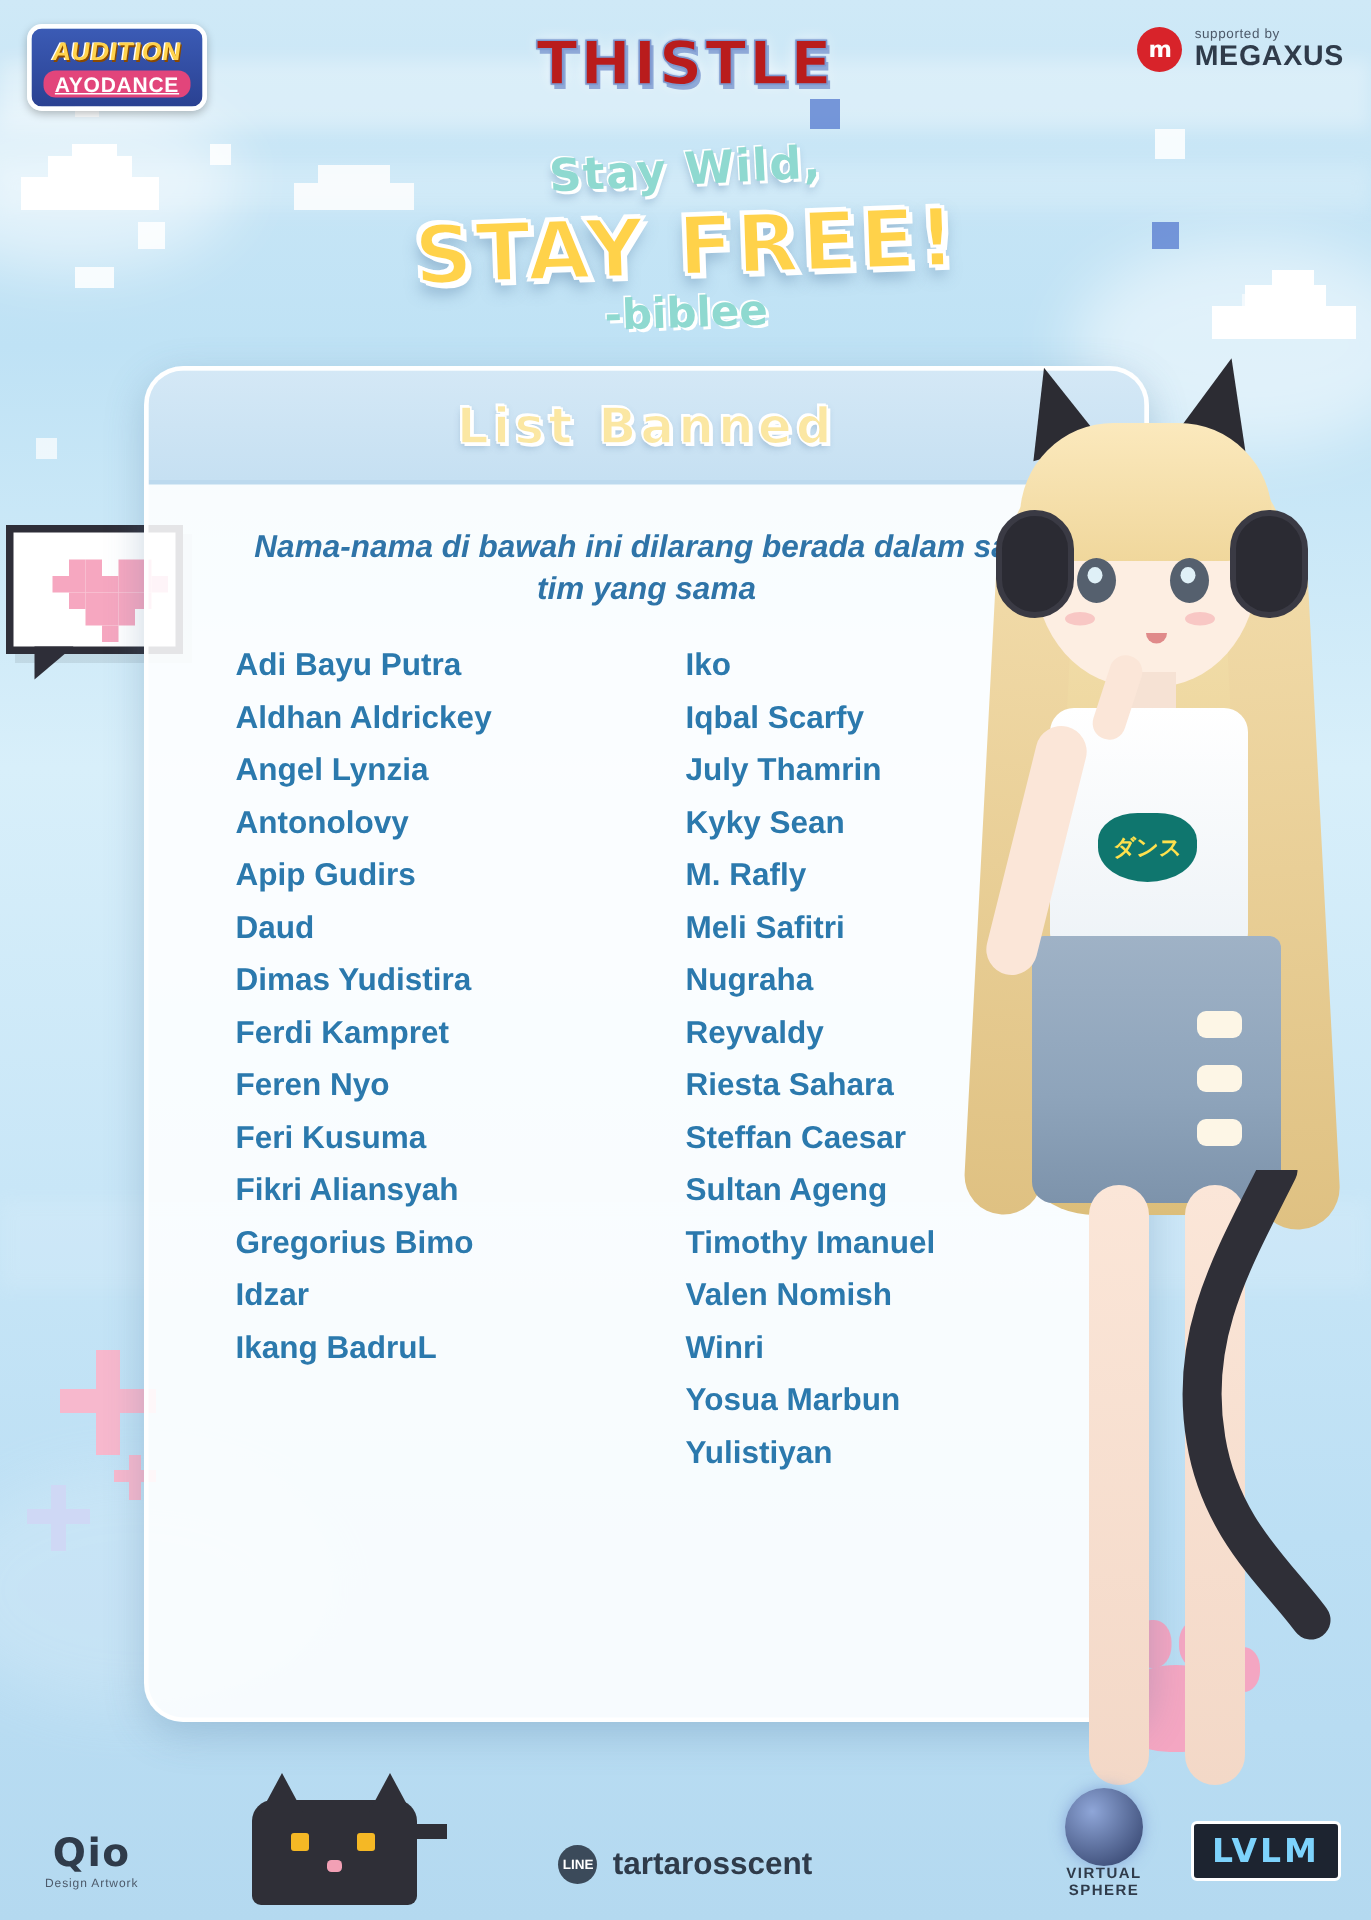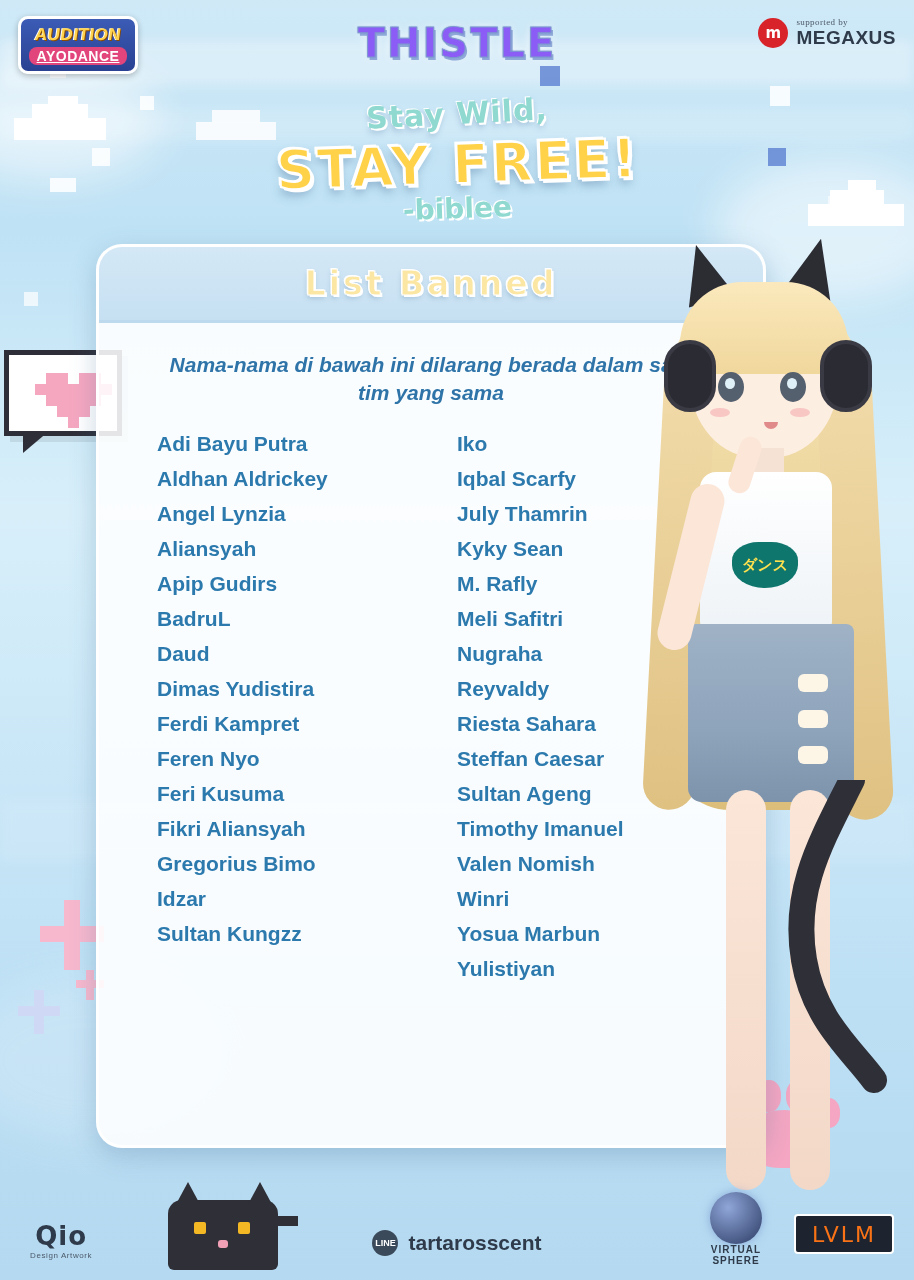--- a/index.html
+++ b/index.html
@@ -82,37 +82,37 @@
     letter-spacing: .5px;
     text-decoration: underline;
   }
 
   .thistle {
     position: absolute; left: 0; right: 0; top: 20px; text-align: center;
   }
   .thistle span {
     font-family: "DejaVu Sans", sans-serif;
     font-size: 40px; font-weight: bold; letter-spacing: 2px;
-    color: #8b5cf6;
+    color: #b91c1c;
     text-shadow: 0 0 2px #6f8bc9, 2px 3px 0 #8fa9d8, 0 0 10px rgba(255,255,255,.7);
     -webkit-text-stroke: 1px #7d98cf;
   }
 
   .megaxus {
     position: absolute; right: 18px; top: 18px;
     display: flex; align-items: center; gap: 8px;
   }
   .mg-circle {
     width: 30px; height: 30px; border-radius: 50%;
     background: #d8232a; color:#fff; font-weight: bold; font-size: 15px;
     display:flex; align-items:center; justify-content:center;
     font-family:"DejaVu Sans", sans-serif;
   }
   .mg-text { line-height: 1.05; }
-  .mg-sup { font-size: 9px; color: #4d5a6a; letter-spacing: .4px; font-family: Liberation Serif, serif; }
+  .mg-sup { font-size: 9px; color: #4d5a6a; letter-spacing: .4px; }
   .mg-name { font-size: 19px; font-weight: bold; color: #2f3b4a; letter-spacing: .5px; }
 
   
   .title-wrap { position: absolute; left: 0; right: 0; top: 96px; text-align: center; }
   .t-stay-wild {
     font-family: "DejaVu Sans", sans-serif;
     font-size: 30px; font-weight: bold; letter-spacing: 1px;
     color: #8fd9d0;
     text-shadow: 2px 2px 0 #ffffff, -1px -1px 0 #ffffff, 0 4px 6px rgba(90,130,170,.45);
     transform: rotate(-3deg);
@@ -269,21 +269,21 @@
   .line-name { font-size: 21px; font-weight: bold; color: #2f3b4a; }
 
   .vsphere { position:absolute; right: 132px; bottom: 14px; width: 92px; text-align:center; }
   .vs-orb { width: 52px; height: 52px; margin: 0 auto; border-radius: 50%; background: radial-gradient(circle at 35% 30%, #8fa6d8, #2b3a63); box-shadow: 0 0 10px rgba(120,150,210,.7); }
   .vs-l1 { font-size: 10px; font-weight: bold; color:#2f3b4a; letter-spacing: 1px; }
   .vs-l2 { font-size: 10px; font-weight: bold; color:#2f3b4a; letter-spacing: 1px; }
 
   .lvlm { position:absolute; right: 20px; bottom: 26px; width: 100px; height: 40px;
     background:#1d2430; border: 2px solid #fff; border-radius: 4px;
     display:flex; align-items:center; justify-content:center;
-    color:#f97316; font-size: 22px; font-weight: normal; letter-spacing: 2px;
+    color:#7dd3fc; font-size: 22px; font-weight: bold; letter-spacing: 2px;
     font-family:"DejaVu Sans", sans-serif;
   }
 </style>
 </head>
 <body>
 
 <div class="bg-layer">
   <div class="cloud-band cb1"></div>
   <div class="cloud-band cb2"></div>
   <div class="cloud-band cb3"></div>
@@ -391,32 +391,31 @@
   <div class="card-head">
     <div class="card-title">List  Banned</div>
   </div>
   <div class="card-body">
     <div class="subtitle">Nama-nama di bawah ini dilarang berada dalam satu tim yang sama</div>
     <div class="cols">
       <div class="col">
         <div class="name">Adi Bayu Putra</div>
         <div class="name">Aldhan Aldrickey</div>
         <div class="name">Angel Lynzia</div>
-        <div class="name">Aliansyah</div>
+        <div class="name">Antonolovy</div>
         <div class="name">Apip Gudirs</div>
-        <div class="name">BadruL</div>
         <div class="name">Daud</div>
         <div class="name">Dimas Yudistira</div>
         <div class="name">Ferdi Kampret</div>
         <div class="name">Feren Nyo</div>
         <div class="name">Feri Kusuma</div>
         <div class="name">Fikri Aliansyah</div>
         <div class="name">Gregorius Bimo</div>
         <div class="name">Idzar</div>
-        <div class="name">Sultan Kungzz</div>
+        <div class="name">Ikang BadruL</div>
       </div>
       <div class="col">
         <div class="name">Iko</div>
         <div class="name">Iqbal Scarfy</div>
         <div class="name">July Thamrin</div>
         <div class="name">Kyky Sean</div>
         <div class="name">M. Rafly</div>
         <div class="name">Meli Safitri</div>
         <div class="name">Nugraha</div>
         <div class="name">Reyvaldy</div>

